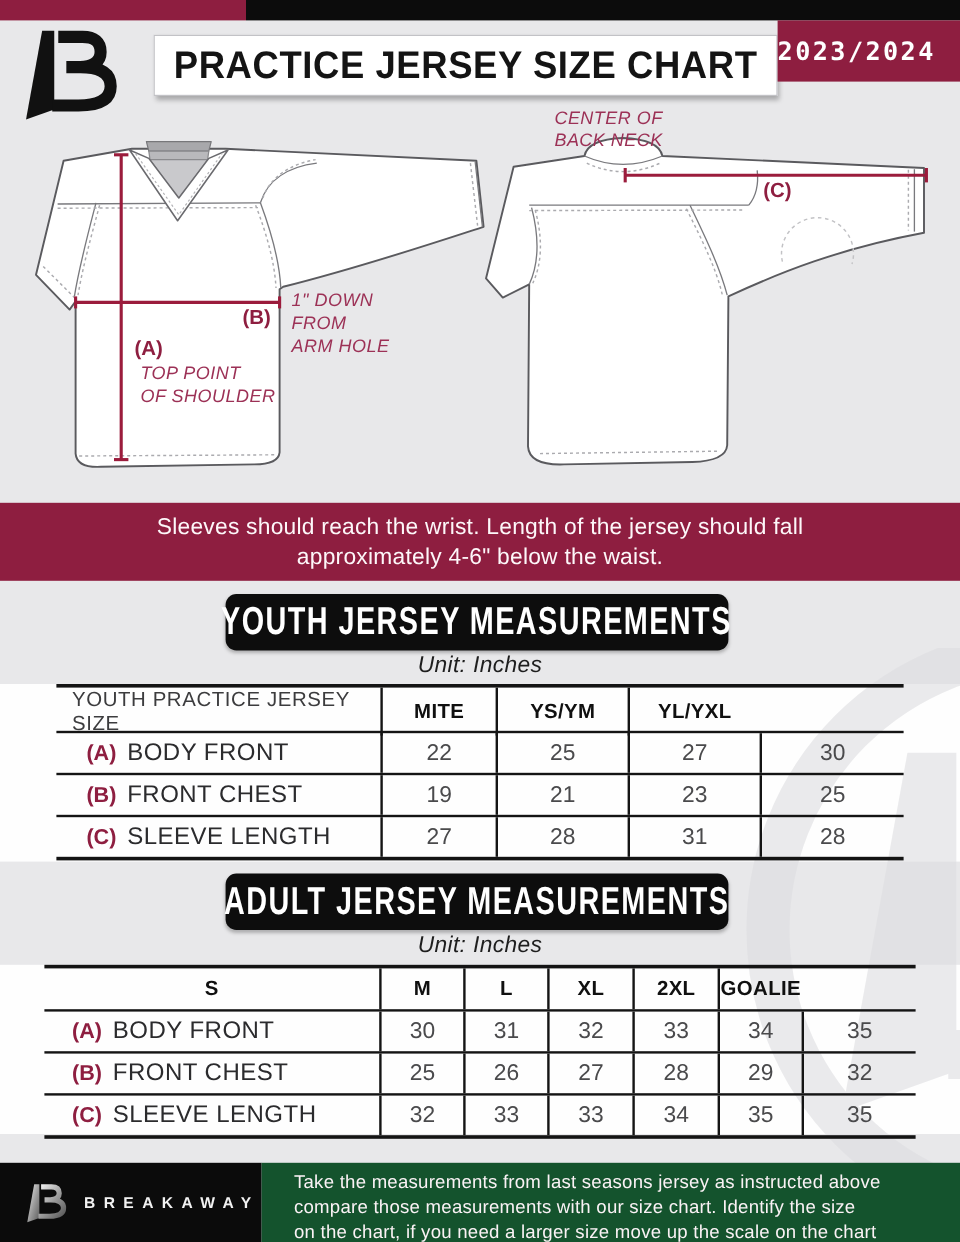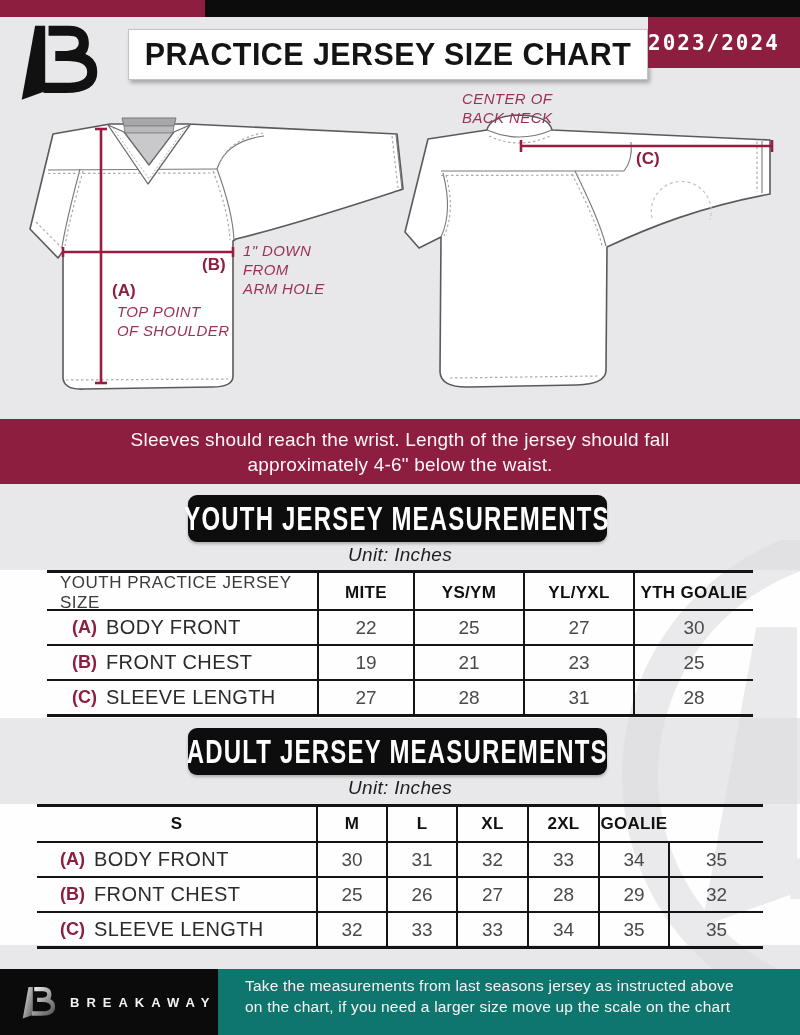--- a/index.html
+++ b/index.html
@@ -108,21 +108,21 @@
   #adult-table .drow .cell.first{padding-left:23px;}
 
   
   #footer-black{
     left:0;top:969px;width:218px;height:66px;background:#0b0b0b;z-index:2;
     display:flex;align-items:center;
   }
   #footer-logo{width:36px;height:40px;margin-left:22px;}
   #footer-brand{color:#f2f2f2;font-weight:bold;font-size:13px;letter-spacing:7px;margin-left:12px;white-space:nowrap;}
   #footer-maroon{
-    left:218px;top:969px;width:582px;height:66px;background:#0f766e;z-index:2;
+    left:218px;top:969px;width:582px;height:66px;background:#14532d;z-index:2;
     box-sizing:border-box;padding:6px 0 12px 27px;
     color:#faf2f5;font-size:15.5px;line-height:21px;letter-spacing:.2px;
   }
 </style>
 </head>
 <body>
 
 <div class="band-white" id="white-youth"></div>
 <div class="band-white" id="white-adult"></div>
 
@@ -249,21 +249,20 @@
   <span class="t">YOUTH JERSEY MEASUREMENTS</span>
 </div>
 <div class="unit" id="youth-unit">Unit: Inches</div>
 
 <div class="mtable" id="youth-table">
   <div class="trow hrow">
     <div class="cell first sizehead">YOUTH PRACTICE JERSEY SIZE</div>
     <div class="cell colhead">MITE</div>
     <div class="cell colhead">YS/YM</div>
     <div class="cell colhead">YL/YXL</div>
-    <div class="cell colhead">YTH GOALIE</div>
   </div>
   <div class="trow drow">
     <div class="cell first">
       <span class="rkey">(A)</span>
       <span class="rlabel">BODY FRONT</span>
     </div>
     <div class="cell val">22</div>
     <div class="cell val">25</div>
     <div class="cell val">27</div>
     <div class="cell val">30</div>
@@ -351,14 +350,15 @@
         <stop offset="1" stop-color="#5c5c5c"></stop>
       </linearGradient>
     </defs>
     <path d="M18,8 H30 V86 L2,96 Z" fill="url(#silver)"></path>
     <path d="M34,14 H58 Q76,14 76,29 Q76,43 56,44 H42 M56,44 Q86,44 86,63 Q86,82 54,82 H28" fill="none" stroke="url(#silver)" stroke-width="12"></path>
   </svg>
   <span id="footer-brand">BREAKAWAY</span>
 </div>
 <div class="abs" id="footer-maroon">
   <div>Take the measurements from last seasons jersey as instructed above</div>
+  <div>compare those measurements  with our size chart. Identify the size</div>
   <div>on the chart, if you need a larger size move up the scale on the chart</div>
 </div>
 
 </body></html>

